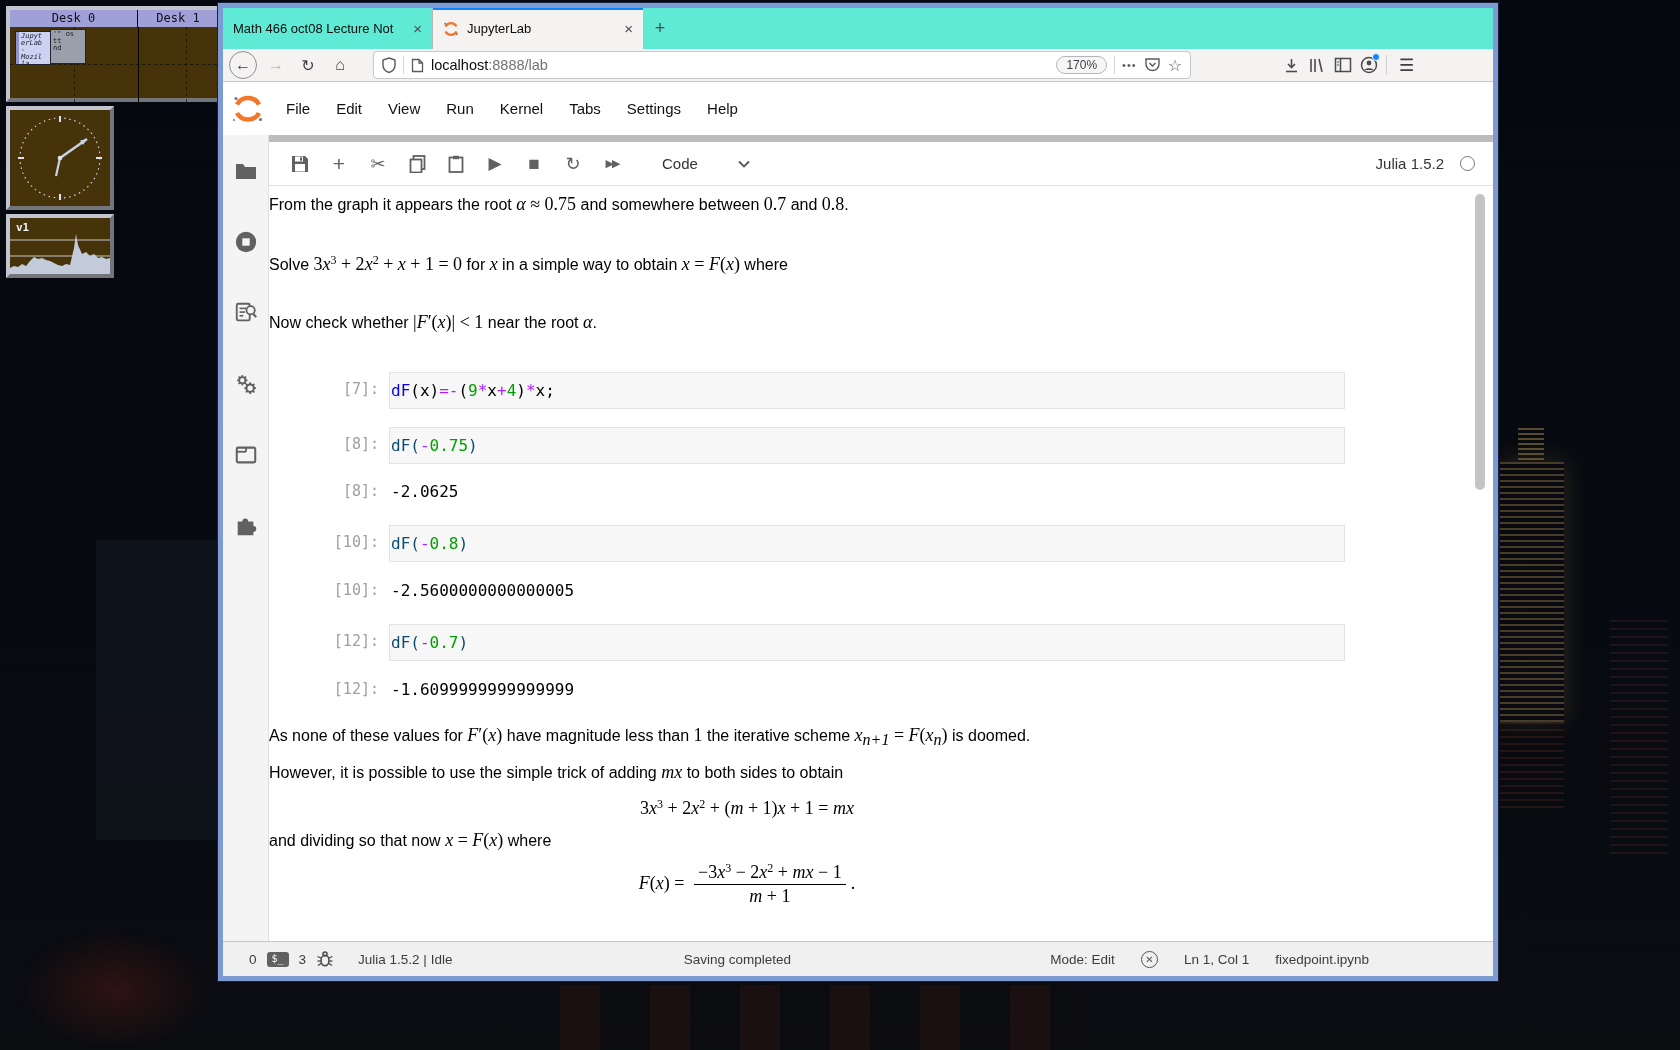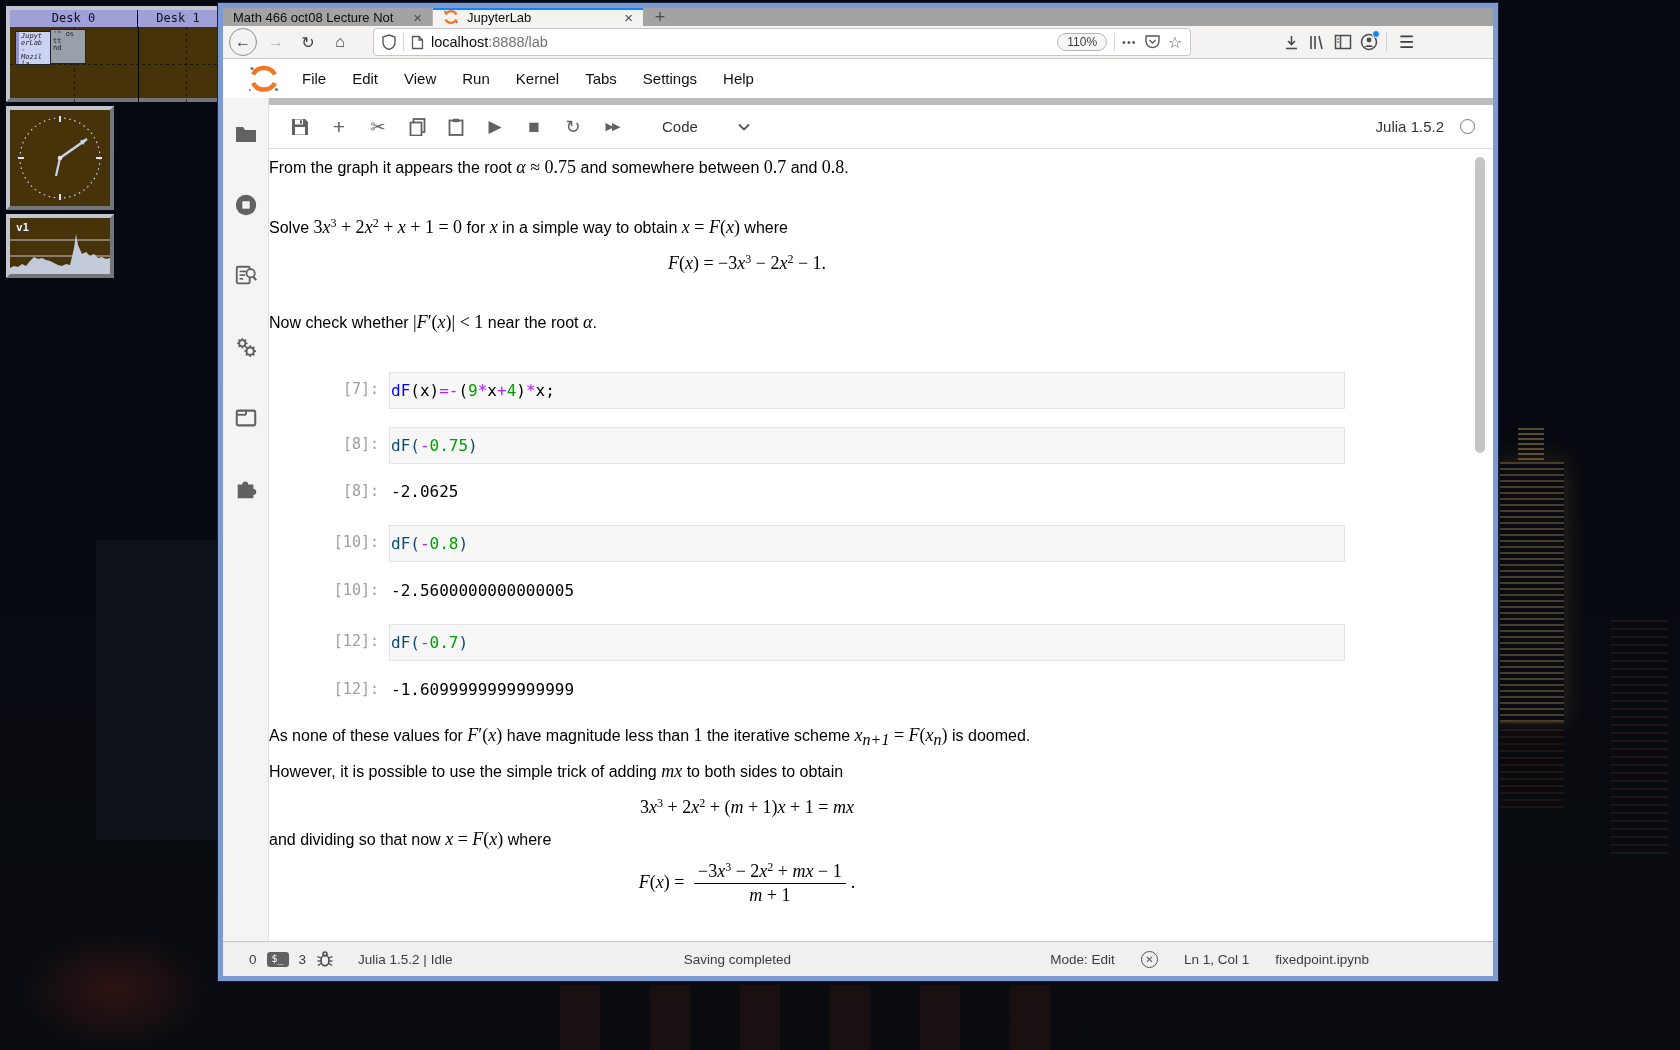--- a/index.html
+++ b/index.html
@@ -49,21 +49,21 @@
   .mini-1 .t { margin-left:4px; }
   .mini-2 { left:40px; top:2px; width:36px; height:35px; background:#9aa0ab; color:#1c1c24; padding:1px 2px; }
   .clockw { left:6px; top:106px; width:108px; height:104px; }
   .monw { left:6px; top:214px; width:108px; height:64px; }
   .mon-label { position:absolute; left:6px; top:3px; color:#f2f4fa; font-family:"DejaVu Sans Mono",monospace; font-size:11px;font-weight:bold; }
 
   
   .ffwin { position:absolute; left:218px; top:3px; width:1280px; height:978px;
       border:5px solid #7d9bd2; outline:1px solid #17233c; background:#fff;
       box-shadow: inset 0 0 0 1px #e8eefb; display:flex; flex-direction:column; }
-  .tabbar { height:18px; background:#a3a3a3; display:flex; align-items:stretch; flex-shrink:0; }
+  .tabbar { height:41px; background:#5eead4; display:flex; align-items:stretch; flex-shrink:0; }
   .tab { display:flex; align-items:center; gap:8px; width:210px; padding:0 10px; font-size:13px; color:#0c0c0d; position:relative; }
   .tab.inactive { border-right:1px solid #b9b5b1; }
   .tab.active { background:#f5f3f1; box-shadow: inset 0 2px 0 #0a84ff; }
   .tab .title { flex:1; white-space:nowrap; overflow:hidden; }
   .tab .close { color:#4a4a4f; font-size:15px; cursor:default; }
   .newtab { width:34px; display:flex; align-items:center; justify-content:center; font-size:18px; color:#4a4a4f; }
   .navbar { height:33px; background:#f5f3f1; border-bottom:1px solid #ccc8c4; display:flex; align-items:center; padding:0 6px; gap:6px; flex-shrink:0; }
   .navbtn { width:26px; height:26px; display:flex; align-items:center; justify-content:center;
       font-size:16px; color:#3e3e42; }
   .navbtn.back { border:1px solid #8e8e93; border-radius:50%; width:28px; height:28px; }
@@ -78,21 +78,21 @@
   .star { color:#5a5a5e; font-size:16px; }
   .navright { display:flex; align-items:center; gap:8px; margin-left:86px; }
   .navright .sep { width:1px; height:20px; background:#d0d0d4; }
   .acct { position:relative; }
   .acct .dot { position:absolute; right:-2px; top:-3px; width:8px; height:8px; border-radius:50%; background:#0a84ff; border:1.5px solid #f5f3f1; }
   .burger { font-size:17px; color:#3e3e42; padding:0 4px; }
   svg.ficon { display:block; }
 
   
   .jl { flex:1; display:flex; flex-direction:column; background:#fff; min-height:0; }
-  .menubar { height:39px; display:flex; align-items:center; padding-left:24px; flex-shrink:0; background:#fff; }
+  .menubar { height:53px; display:flex; align-items:center; padding-left:8px; flex-shrink:0; background:#fff; }
   .jlogo { width:34px; height:30px; margin-right:8px; }
   .menu-item { font-size:15px; color:#111; padding:0 13px; }
   .mainrow { flex:1; display:flex; min-height:0; }
   .sidebar { width:46px; background:#f4f4f4; border-right:1px solid #e0e0e0; display:flex; flex-direction:column;
       align-items:center; padding-top:24px; gap:47px; flex-shrink:0; }
   .sbicon { width:24px; height:24px; display:flex; align-items:center; justify-content:center; }
   .nbcol { flex:1; display:flex; flex-direction:column; min-width:0; }
   .dockstrip { height:7px; background:#bcbcbc; flex-shrink:0; }
   .toolbar { height:44px; background:#fff; border-bottom:1px solid #e0e0e0; display:flex; align-items:center;
       padding:0 10px 0 16px; gap:9px; flex-shrink:0; color:#616161; }
@@ -230,21 +230,21 @@
     <div class="urlbar">
       <svg class="ficon" width="14" height="16" viewBox="0 0 14 16">
         <path d="M7 1 L13 3 V8 C13 12 10 14.5 7 15.5 C4 14.5 1 12 1 8 V3 Z" fill="none" stroke="#5a5a5e" stroke-width="1.4"></path>
       </svg>
       <span class="sep"></span>
       <svg class="ficon" width="13" height="15" viewBox="0 0 13 15">
         <path d="M1.5 1.5 H8 L11.5 5 V13.5 H1.5 Z" fill="none" stroke="#5a5a5e" stroke-width="1.3"></path>
         <path d="M8 1.5 V5 H11.5" fill="none" stroke="#5a5a5e" stroke-width="1.3"></path>
       </svg>
       <span class="urltext"><b style="font-weight:normal">localhost</b><span class="dim">:8888/lab</span></span>
-      <span class="zoom-pill">110%</span>
+      <span class="zoom-pill">170%</span>
       <span class="sep"></span>
       <span class="dots">•••</span>
       <svg class="ficon" width="17" height="16" viewBox="0 0 17 16">
         <path d="M2 2 H15 V7 C15 11 12 13.5 8.5 13.5 C5 13.5 2 11 2 7 Z" fill="none" stroke="#5a5a5e" stroke-width="1.4"></path>
         <path d="M5.5 6 L8.5 9 L11.5 6" fill="none" stroke="#5a5a5e" stroke-width="1.4"></path>
       </svg>
       <span class="star">☆</span>
     </div>
     <div class="navright">
       <svg class="ficon" width="17" height="17" viewBox="0 0 17 17">
@@ -398,21 +398,20 @@
         <div class="content">
           <div id="cells">
               <div class="cell md mt4">
                 <div class="mdcell">
                   <div class="mdline"><span class="m-sans">From the graph it appears the root </span><span class="m-it">α</span><span class="m-rm"> ≈ </span><span class="m-rm">0.75</span><span class="m-sans"> and somewhere between </span><span class="m-rm">0.7</span><span class="m-sans"> and </span><span class="m-rm">0.8</span><span class="m-sans">.</span></div>
                 </div>
               </div>
               <div class="cell md mt24">
                 <div class="mdcell">
                   <div class="mdline"><span class="m-sans">Solve </span><span class="m-rm">3</span><span class="m-it">x</span><span class="m-sup">3</span><span class="m-rm"> + 2</span><span class="m-it">x</span><span class="m-sup">2</span><span class="m-rm"> + </span><span class="m-it">x</span><span class="m-rm"> + 1 = 0</span><span class="m-sans"> for </span><span class="m-it">x</span><span class="m-sans"> in a simple way to obtain </span><span class="m-it">x</span><span class="m-rm"> = </span><span class="m-it">F</span><span class="m-rm">(</span><span class="m-it">x</span><span class="m-rm">)</span><span class="m-sans"> where</span></div>
-                  <div class="mdline center"><span class="m-it">F</span><span class="m-rm">(</span><span class="m-it">x</span><span class="m-rm">) = −3</span><span class="m-it">x</span><span class="m-sup">3</span><span class="m-rm"> − 2</span><span class="m-it">x</span><span class="m-sup">2</span><span class="m-rm"> − 1.</span></div>
                 </div>
               </div>
               <div class="cell md mt26">
                 <div class="mdcell">
                   <div class="mdline"><span class="m-sans">Now check whether </span><span class="m-rm">|</span><span class="m-it">F</span><span class="m-rm">′(</span><span class="m-it">x</span><span class="m-rm">)| &lt; 1</span><span class="m-sans"> near the root </span><span class="m-it">α</span><span class="m-sans">.</span></div>
                 </div>
               </div>
               <div class="cell code mt28">
                 <div class="prompt">[7]:</div>
                 <div class="codebox"><span class="tok-def">dF</span><span class="tok-pl">(x)</span><span class="tok-op">=-</span><span class="tok-pl">(</span><span class="tok-num">9</span><span class="tok-op">*</span><span class="tok-pl">x</span><span class="tok-op">+</span><span class="tok-num">4</span><span class="tok-pl">)</span><span class="tok-op">*</span><span class="tok-pl">x;</span></div>

